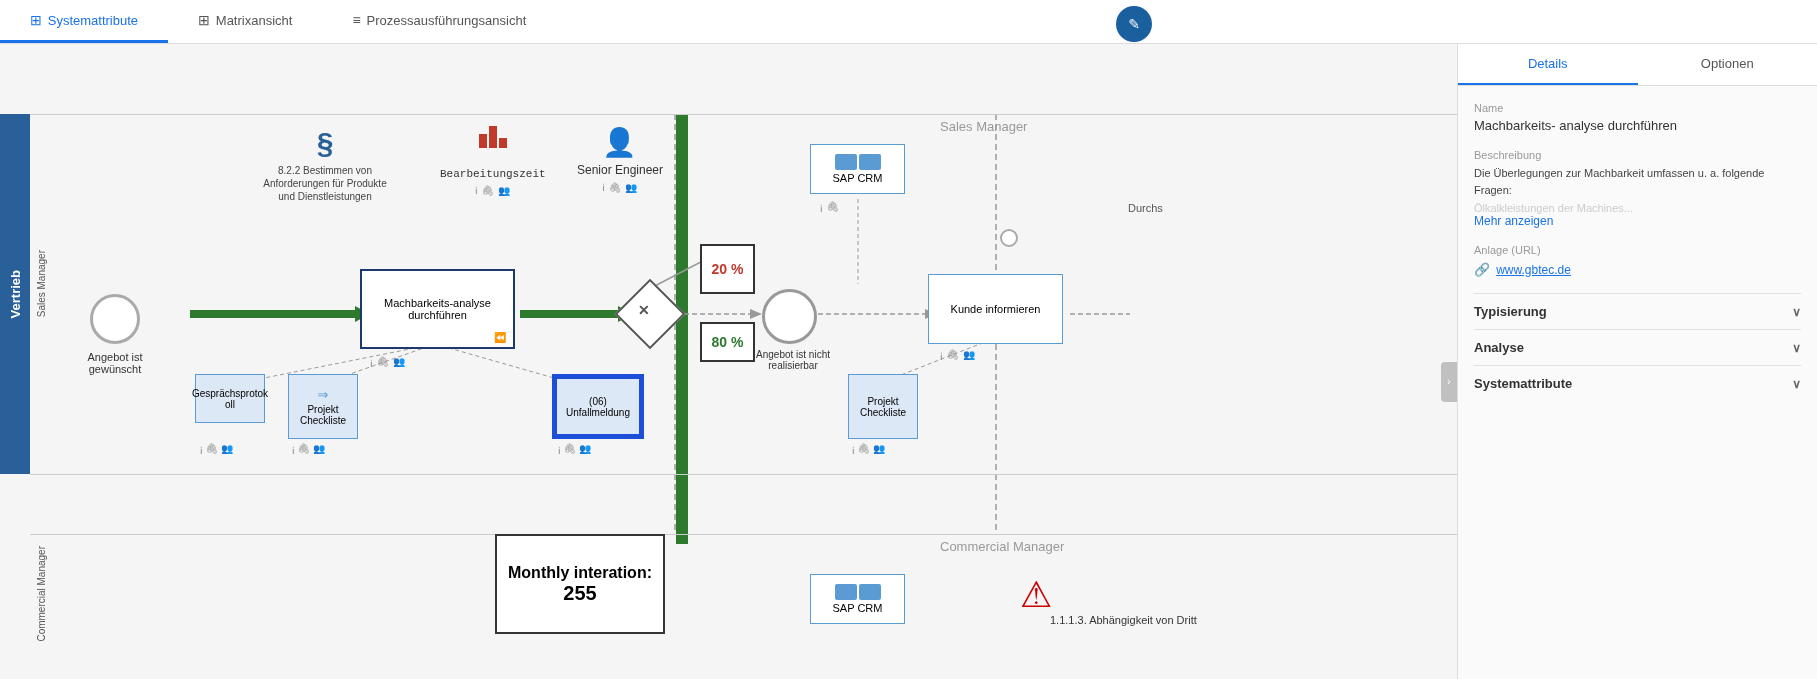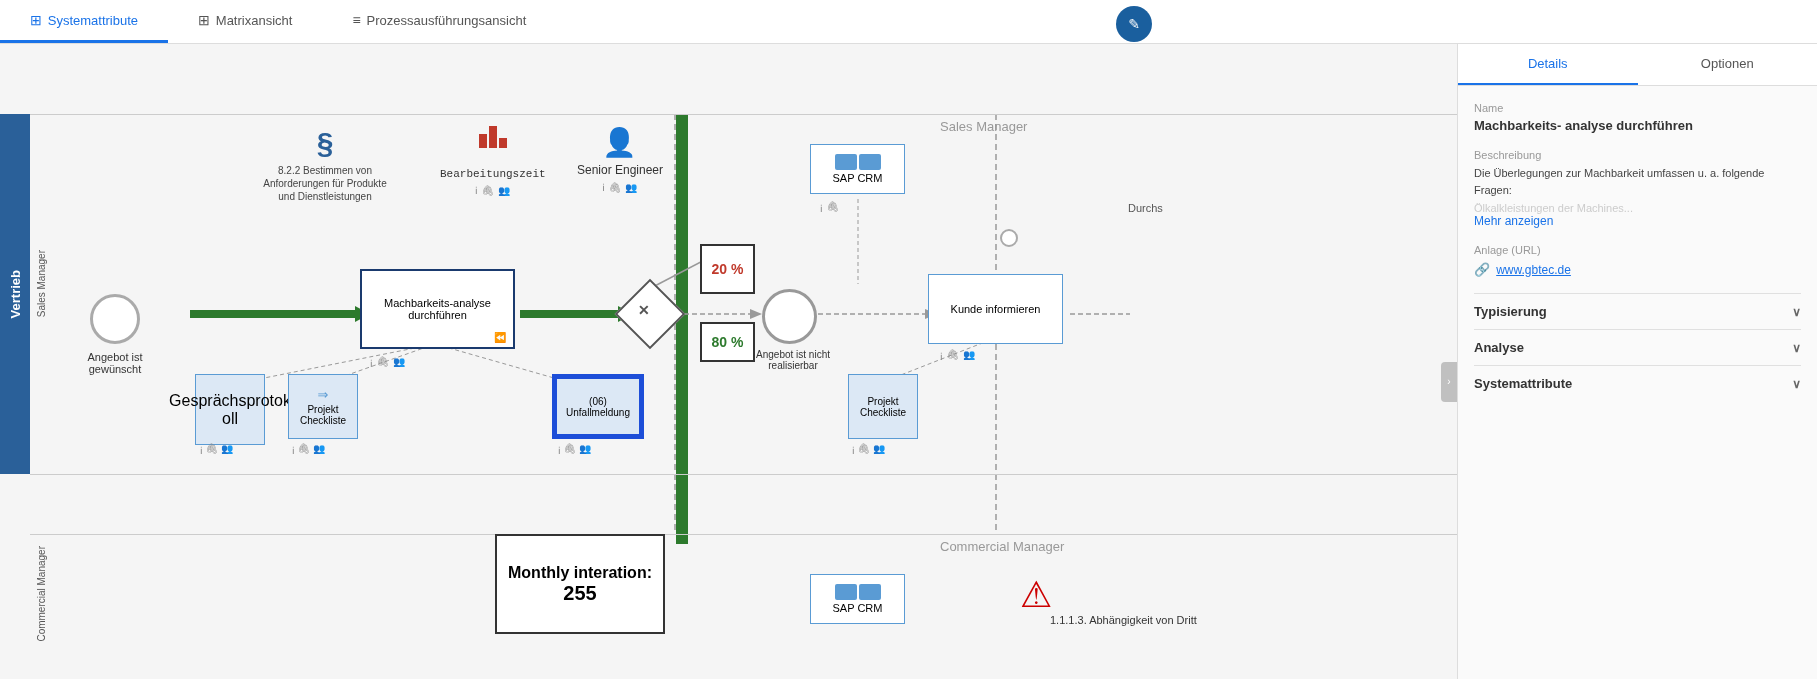--- a/index.html
+++ b/index.html
@@ -64,21 +64,21 @@
       cursor: pointer; color: #555;
       border-bottom: 2px solid transparent;
     }
     .side-tab.active { color: #1a73e8; border-bottom: 2px solid #1a73e8; }
 
     .side-panel-content { padding: 16px; overflow-y: auto; flex: 1; }
 
     .field-group { margin-bottom: 16px; }
     .field-label { font-size: 11px; color: #999; margin-bottom: 4px; }
     .field-value { font-size: 13px; color: #333; }
-    .field-value.bold { font-weight: bold; }
+    .field-value.bold { font-weight: normal; }
 
     .description-text { font-size: 11px; color: #444; line-height: 1.5; }
     .more-link { color: #1a73e8; font-size: 12px; cursor: pointer; }
 
     .attachment-row { display: flex; align-items: center; gap: 6px; margin-top: 6px; }
     .attachment-icon { color: #1a73e8; font-size: 13px; }
     .attachment-link { color: #1a73e8; font-size: 12px; text-decoration: underline; cursor: pointer; }
 
     .section-header {
       display: flex; justify-content: space-between; align-items: center;
@@ -263,21 +263,21 @@
     <div style="position:absolute;left:928px;top:230px;width:135px;height:70px;background:#fff;border:1px solid #5a9bd4;display:flex;align-items:center;justify-content:center;text-align:center;font-size:11px;">
       <span>Kunde informieren</span>
     </div>
 
     <div style="position:absolute;left:940px;top:305px;display:flex;gap:4px;font-size:10px;color:#888;">
       <span>ℹ</span>
       <span>🖇</span>
       <span>👥</span>
     </div>
 
-    <div style="position:absolute;left:195px;top:330px;width:70px;height:71px;background:#dce8f5;border:1px solid #5a9bd4;display:flex;align-items:center;justify-content:center;font-size:16px;text-align:center;">
+    <div style="position:absolute;left:195px;top:330px;width:70px;height:49px;background:#dce8f5;border:1px solid #5a9bd4;display:flex;align-items:center;justify-content:center;font-size:10px;text-align:center;">
       <span>Gesprächsprotok oll</span>
     </div>
     <div style="position:absolute;left:200px;top:399px;display:flex;gap:3px;font-size:10px;color:#888;">
       <span>ℹ</span>
       <span>🖇</span>
       <span>👥</span>
     </div>
 
     <div style="position:absolute;left:288px;top:330px;width:70px;height:65px;background:#dce8f5;border:1px solid #5a9bd4;display:flex;flex-direction:column;align-items:center;justify-content:center;font-size:10px;text-align:center;">
       <div style="font-size:13px;color:#5a9bd4;margin-bottom:2px;">⇒</div>

